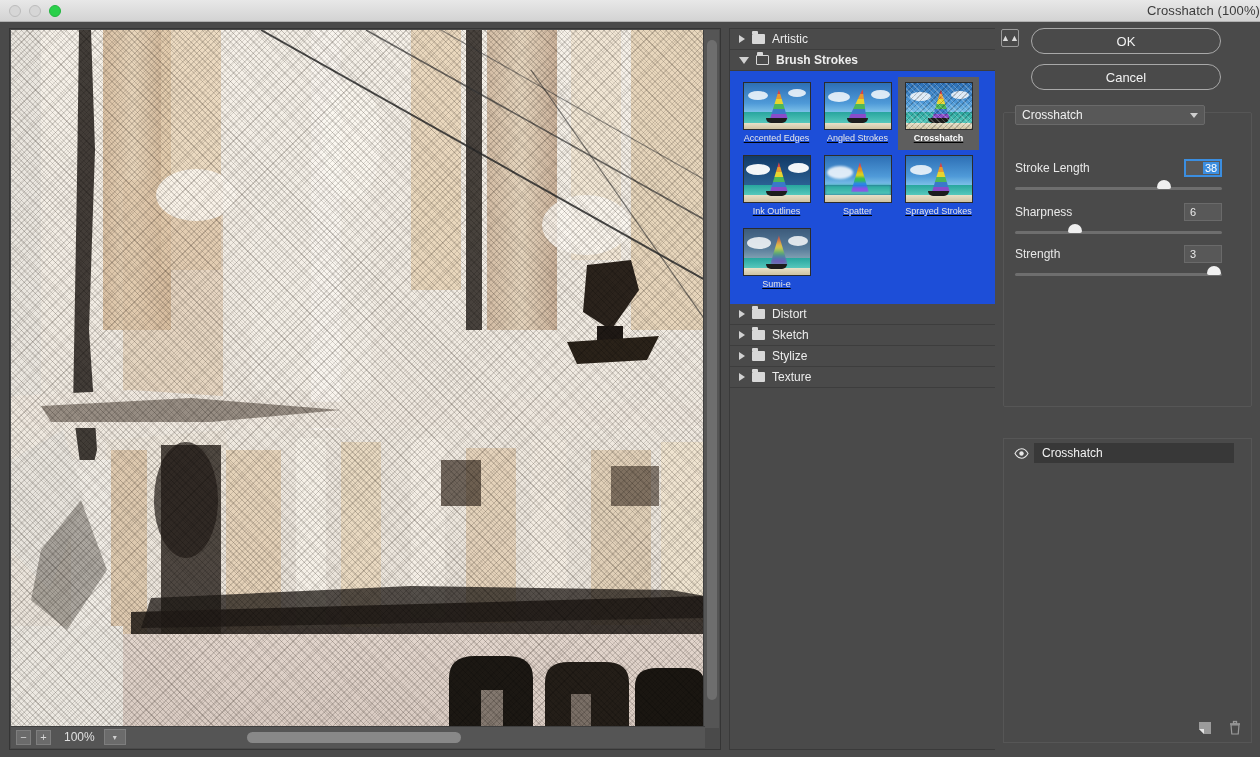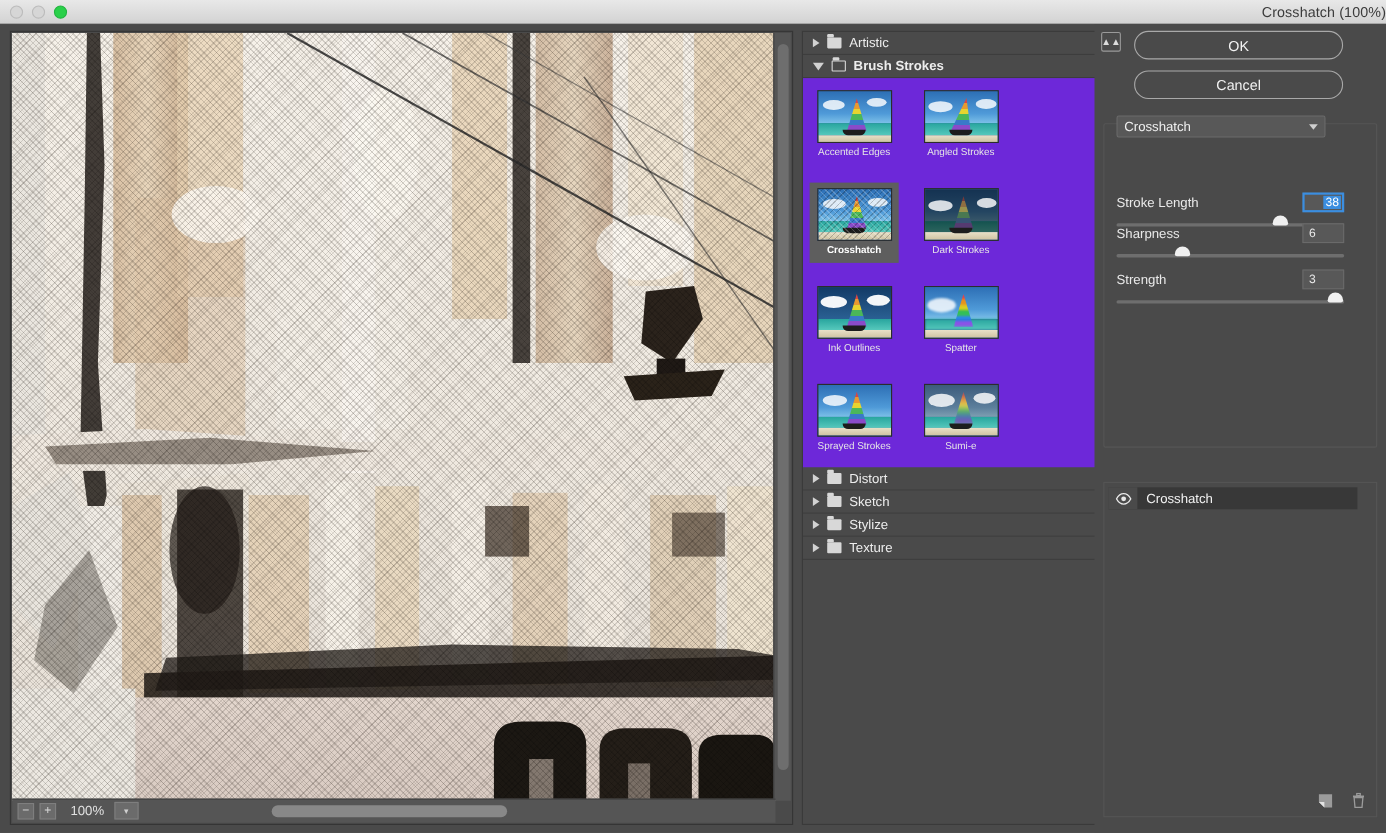--- a/index.html
+++ b/index.html
@@ -161,22 +161,23 @@
   }
   .folder.open { background: #4a4a4a; border: 1.3px solid #d8d8d8; }
   .folder.open::before { background: #d8d8d8; top: -4px; }
   .cat-label { font-size: 12px; color: #ededed; }
   .cat-label.bold { font-weight: bold; }
 
   
   #thumb-grid {
     padding: 6px 4px 8px 6px;
     display: flex; flex-wrap: wrap;
-    gap: 16px;
-    background: #6d28d9;
+    gap: 0px;
+    background: #1d4ed8;
+    text-decoration: underline;
   }
   .thumb-cell {
     width: 81px;
     padding: 5px 3px 6px 3px;
     display: flex; flex-direction: column; align-items: center;
     background: transparent;
   }
   .thumb-cell.selected { background: #5e5e5e; }
   .thumb-img {
     width: 68px; height: 48px;
@@ -515,32 +516,20 @@
             <div class="cloud" style="left:45px;top:8px;width:18px;height:8px;"></div>
             <div class="sea"></div>
               <div class="sand"></div>
             <div class="sail-stripes"></div>
               <div class="hull"></div>
             <div class="thumb-x"></div>
           </div>
           <div class="thumb-label">Crosshatch</div>
         </div>
 
-        <div class="thumb-cell">
-          <div class="thumb-img t-dark">
-            <div class="sky"></div>
-            <div class="cloud" style="left:3px;top:10px;width:22px;height:10px;"></div>
-            <div class="cloud" style="left:47px;top:8px;width:18px;height:9px;"></div>
-            <div class="sea"></div>
-              <div class="sand"></div>
-            <div class="sail-stripes"></div>
-              <div class="hull"></div>
-          </div>
-          <div class="thumb-label">Dark Strokes</div>
-        </div>
 
         <div class="thumb-cell">
           <div class="thumb-img t-ink">
             <div class="sky"></div>
             <div class="cloud" style="left:2px;top:8px;width:24px;height:11px;"></div>
             <div class="cloud" style="left:44px;top:7px;width:21px;height:10px;"></div>
             <div class="sea"></div>
               <div class="sand"></div>
             <div class="sail-stripes"></div>
               <div class="hull"></div>
@@ -617,21 +606,21 @@
       <div class="pill-btn" id="ok-btn">OK</div>
       <div class="pill-btn" id="cancel-btn">Cancel</div>
 
       <div id="settings-box"></div>
 
       <div id="filter-select">
         <span>Crosshatch</span>
         <span class="chev"></span>
       </div>
 
-      <div class="param" style="top:152px;">
+      <div class="param" style="top:136px;">
         <div class="param-row">
           <span class="param-name">Stroke Length</span>
           <span class="param-val focused">
             <span class="sel">38</span>
           </span>
         </div>
         <div class="track">
           <div class="thumb-dome" style="left:72%;"></div>
         </div>
       </div>

